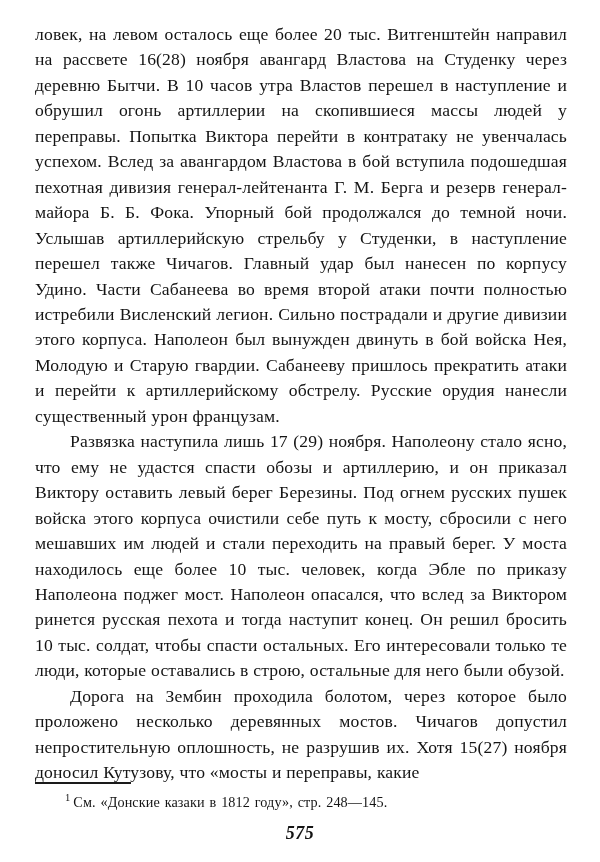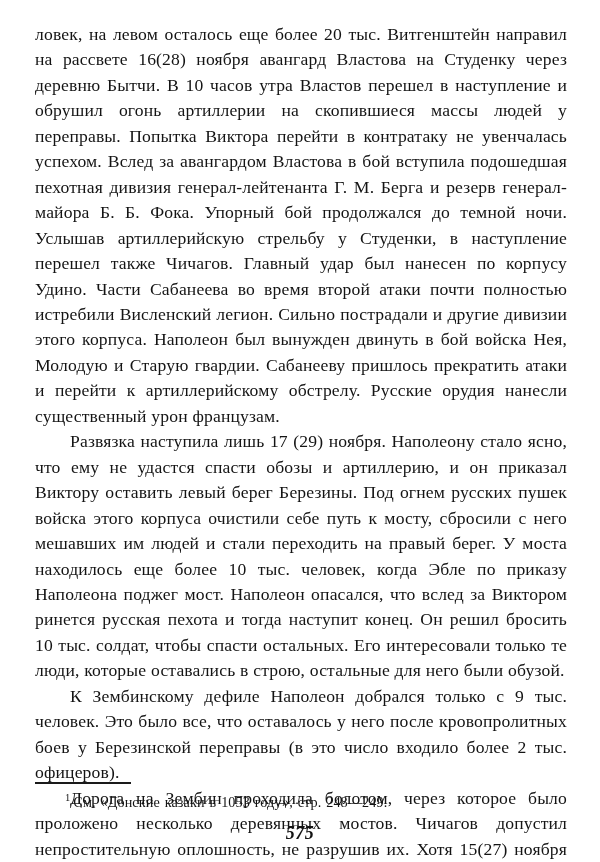--- a/index.html
+++ b/index.html
@@ -85,26 +85,25 @@
 
 <div class="page">
 
   <div class="textblock">
 
     <p class="para noindent">ловек, на левом осталось еще более 20 тыс. Витгенштейн на­правил на рассвете 16(28) ноября авангард Властова на Сту­денку через деревню Бытчи. В 10 часов утра Властов перешел в наступление и обрушил огонь артиллерии на скопившиеся массы людей у переправы. Попытка Виктора перейти в контр­атаку не увенчалась успехом. Вслед за авангардом Властова в бой вступила подошедшая пехотная дивизия генерал-лейте­нанта Г. М. Берга и резерв генерал-майора Б. Б. Фока. Упор­ный бой продолжался до темной ночи. Услышав артиллерий­скую стрельбу у Студенки, в наступление перешел также Чичагов. Главный удар был нанесен по корпусу Удино. Части Сабанеева во время второй атаки почти полностью истребили Висленский легион. Сильно пострадали и другие дивизии этого корпуса. Наполеон был вынужден двинуть в бой войска Нея, Молодую и Старую гвардии. Сабанееву пришлось прекратить атаки и перейти к артиллерийскому обстрелу. Русские орудия нанесли существенный урон французам.</p>
 
 
     <p class="para">Развязка наступила лишь 17 (29) ноября. Наполеону стало ясно, что ему не удастся спасти обозы и артиллерию, и он при­казал Виктору оставить левый берег Березины. Под огнем рус­ских пушек войска этого корпуса очистили себе путь к мосту, сбросили с него мешавших им людей и стали переходить на пра­вый берег. У моста находилось еще более 10 тыс. человек, когда Эбле по приказу Наполеона поджег мост. Наполеон опасался, что вслед за Виктором ринется русская пехота и тогда насту­пит конец. Он решил бросить 10 тыс. солдат, чтобы спасти остальных. Его интересовали только те люди, которые остава­лись в строю, остальные для него были обузой.</p>
 
-    <p class="para">К Зембинскому дефиле Наполеон добрался только с 9 тыс. человек. Это было все, что оставалось у него после кровопро­литных боев у Березинской переправы (в это число входило более 2 тыс. офицеров).</p>
 
     <p class="para">Дорога на Зембин проходила болотом, через которое было проложено несколько деревянных мостов. Чичагов допустил непростительную оплошность, не разрушив их. Хотя 15(27) ноября доносил Кутузову, что «мосты и переправы, какие</p>
 
   </div>
 
   <div class="footnote-area">
     <div class="footnote-rule"></div>
-    <p class="footnote-text"><span class="fn-marker">1</span><span>См. «Донские казаки в 1053 году», стр. 248—249.</span></p>
+    <p class="footnote-text"><span class="fn-marker">1</span><span>См. «Донские казаки в 1812 году», стр. 248—145.</span></p>
   </div>
 
   <div class="page-number">575</div>
 
 </div>
 
 </body></html>

